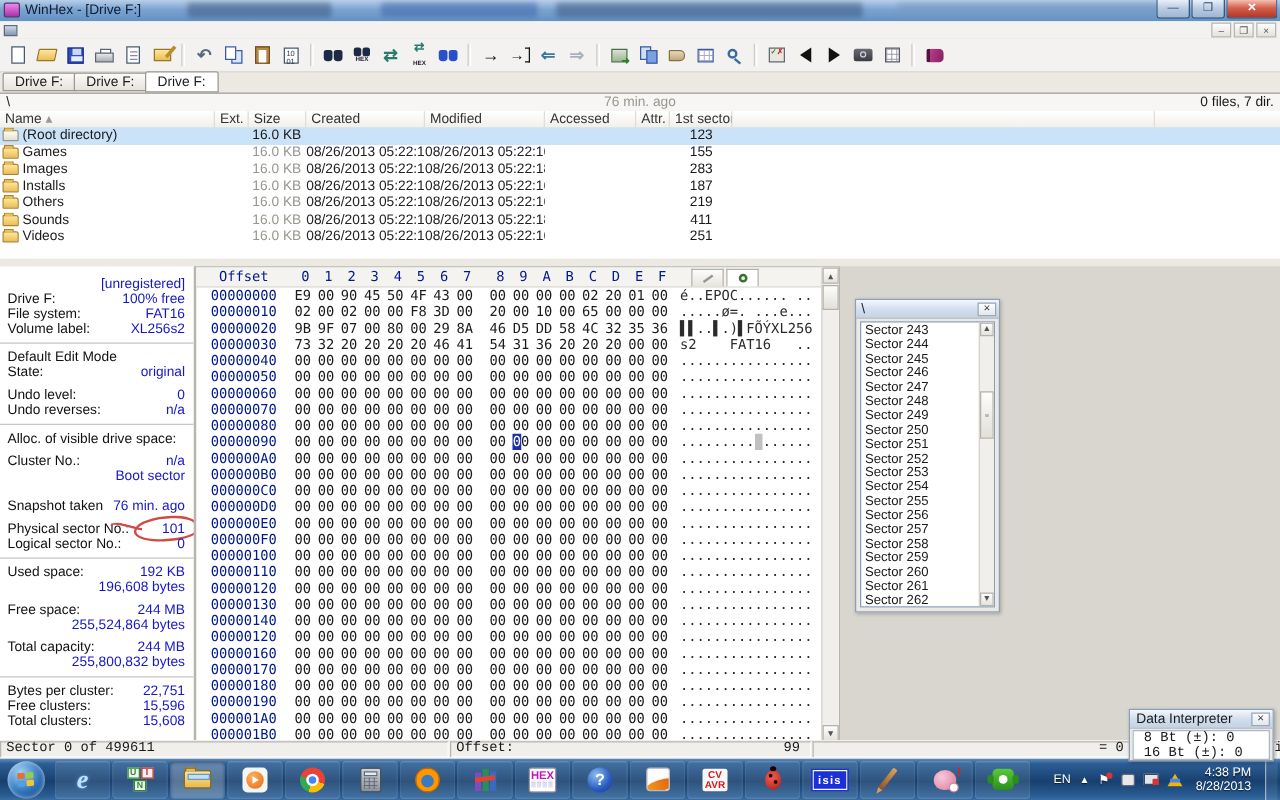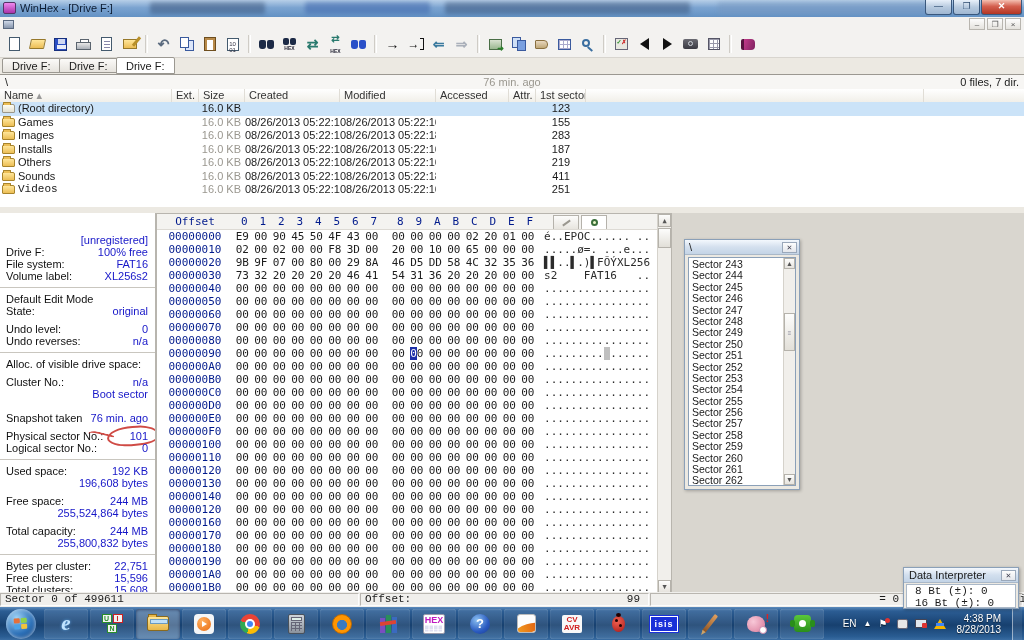--- a/index.html
+++ b/index.html
@@ -67,21 +67,21 @@
     border:1px solid #a8842c;border-bottom:none;border-radius:1px 1px 0 0;}
   .fold.root{background:linear-gradient(#fdfdf4,#e3e0cf);border-color:#9a978a;}
 
   .splitter{position:absolute;left:0;top:207px;width:1024px;height:6px;background:#ece9e2;}
 
   
   .lower{position:absolute;left:0;top:213px;width:1024px;height:379px;background:#d9d6cf;}
 
   
   .infopanel{position:absolute;left:0;top:0;width:155px;height:379px;background:#fff;
-    border-right:1px solid #b8b5ae;padding-top:21px;overflow:hidden;}
+    border-right:1px solid #b8b5ae;padding-top:8px;overflow:hidden;}
   .iprow{position:relative;height:12px;line-height:12px;padding:0 7px 0 6px;}
   .iprow .lab{float:left;color:#111;}
   .iprow .val{float:right;color:#1616c8;}
   .ipsep{height:1px;background:#c9c6bf;margin:5px 0 5px 0;}
   .ipgap{height:6px;}
   .redcircle{position:absolute;right:-4px;top:-4px;width:52px;height:20px;
     border:2px solid #cf4b45;border-radius:55% 45% 50% 50%/60% 55% 45% 50%;transform:rotate(-4deg);}
   .redcircle:before{content:"";position:absolute;left:-22px;top:2px;width:26px;height:10px;
     border-top:2px solid #cf4b45;border-radius:40% 0 0 30%;transform:rotate(18deg);}
 
@@ -403,21 +403,21 @@
           <span class="td" style="width: 172px;"><i class="fold"></i><span>Sounds</span></span>
           <span class="td" style="width: 27px;"></span>
           <span class="td" style="width: 46px; text-align: right; padding-right: 4px; color: rgb(154, 151, 143);">16.0 KB</span>
           <span class="td" style="width: 95px; color: rgb(34, 34, 34);">08/26/2013 05:22:18</span>
           <span class="td" style="width: 96px; color: rgb(34, 34, 34);">08/26/2013 05:22:18</span>
           <span class="td" style="width: 73px;"></span>
           <span class="td" style="width: 27px;"></span>
           <span class="td" style="width: 50px; text-align: center;">411</span>
         </div>
         <div class="trow" style="top: 94px;">
-          <span class="td" style="width: 172px; font-family: Liberation Mono, monospace;"><i class="fold"></i><span>Videos</span></span>
+          <span class="td" style="width: 172px;"><i class="fold"></i><span>Videos</span></span>
           <span class="td" style="width: 27px;"></span>
           <span class="td" style="width: 46px; text-align: right; padding-right: 4px; color: rgb(154, 151, 143);">16.0 KB</span>
           <span class="td" style="width: 95px; color: rgb(34, 34, 34);">08/26/2013 05:22:16</span>
           <span class="td" style="width: 96px; color: rgb(34, 34, 34);">08/26/2013 05:22:16</span>
           <span class="td" style="width: 73px;"></span>
           <span class="td" style="width: 27px;"></span>
           <span class="td" style="width: 50px; text-align: center;">251</span>
         </div>
       </div>
   </div>

